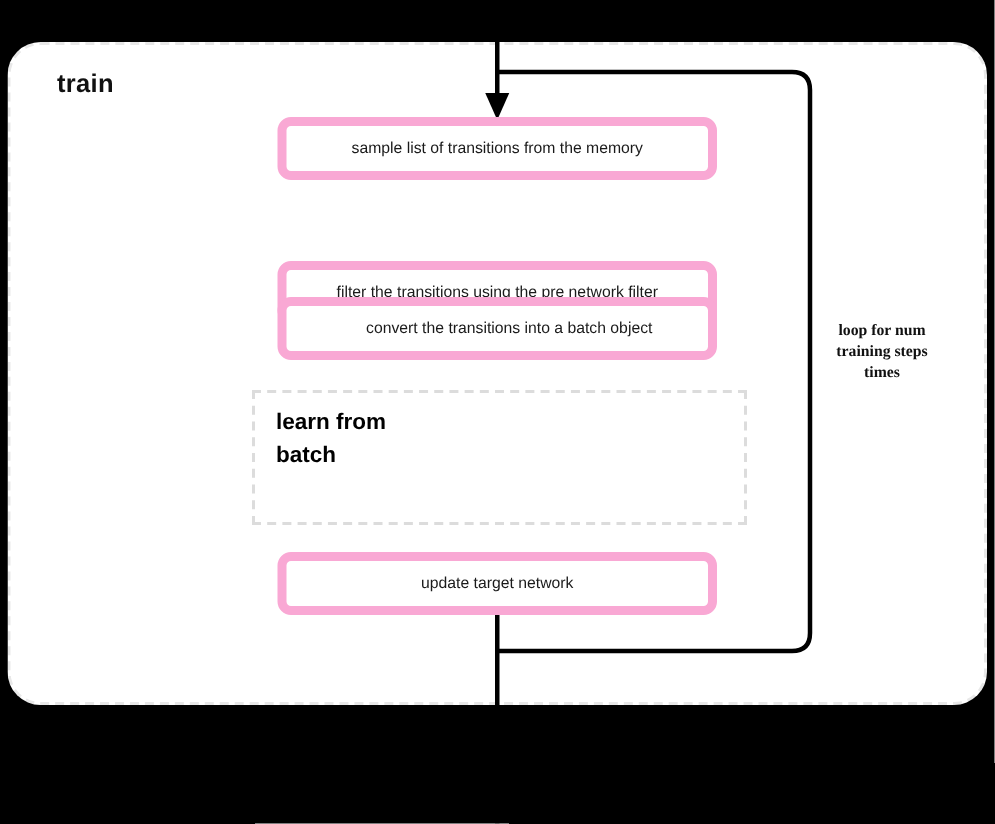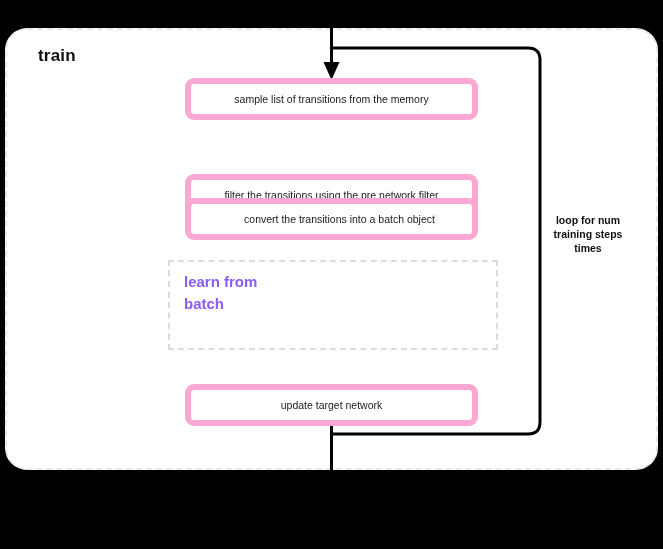--- a/index.html
+++ b/index.html
@@ -23,37 +23,38 @@
   .step-box{
     position:absolute;left:185px;width:293px;height:42px;
     background:#ffffff;border:6px solid #f9a8d4;border-radius:9px;
     box-sizing:border-box;
     display:flex;align-items:center;justify-content:center;
     font-size:10.5px;color:#1a1a1a;
   }
   .sb1{top:78px;}
   .sb2{top:138px;margin-top:36px;}
   .sb3{top:198px;padding-left:16px;}
-  .sb4{top:368px;margin-top:16px;}
+  .sb4{top:368px;}
 
   .learn-box{
     position:absolute;left:168px;top:260px;width:330px;height:90px;
     background:#ffffff;border:2px dashed #dcdcdc;
     box-sizing:border-box;
   }
   .learn-label{
     position:absolute;left:14px;top:9px;
-    font-size:15px;font-weight:bold;color:#8b5cf6;line-height:1.45;
+    font-size:15px;font-weight:bold;color:#000000;line-height:1.45;
     width:150px;
   }
 
   .loop-label{
     position:absolute;left:546px;top:214px;width:84px;
     text-align:center;font-size:10.5px;font-weight:bold;color:#111;
     line-height:1.32;
+    font-family:Liberation Serif, serif;
   }
 
   #flow-svg{position:absolute;left:0;top:0;width:663px;height:549px;}
 </style>
 </head>
 <body>
 
 <div id="canvas">
 
   <div class="outer-container"></div>

